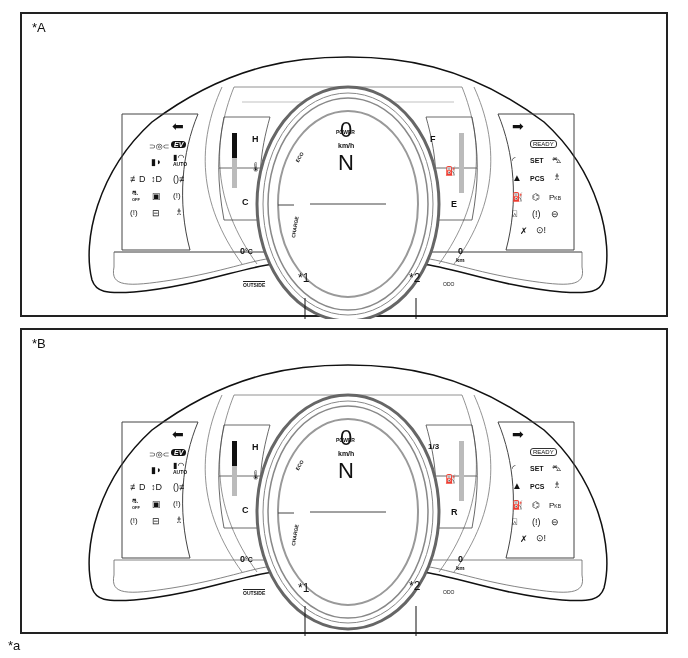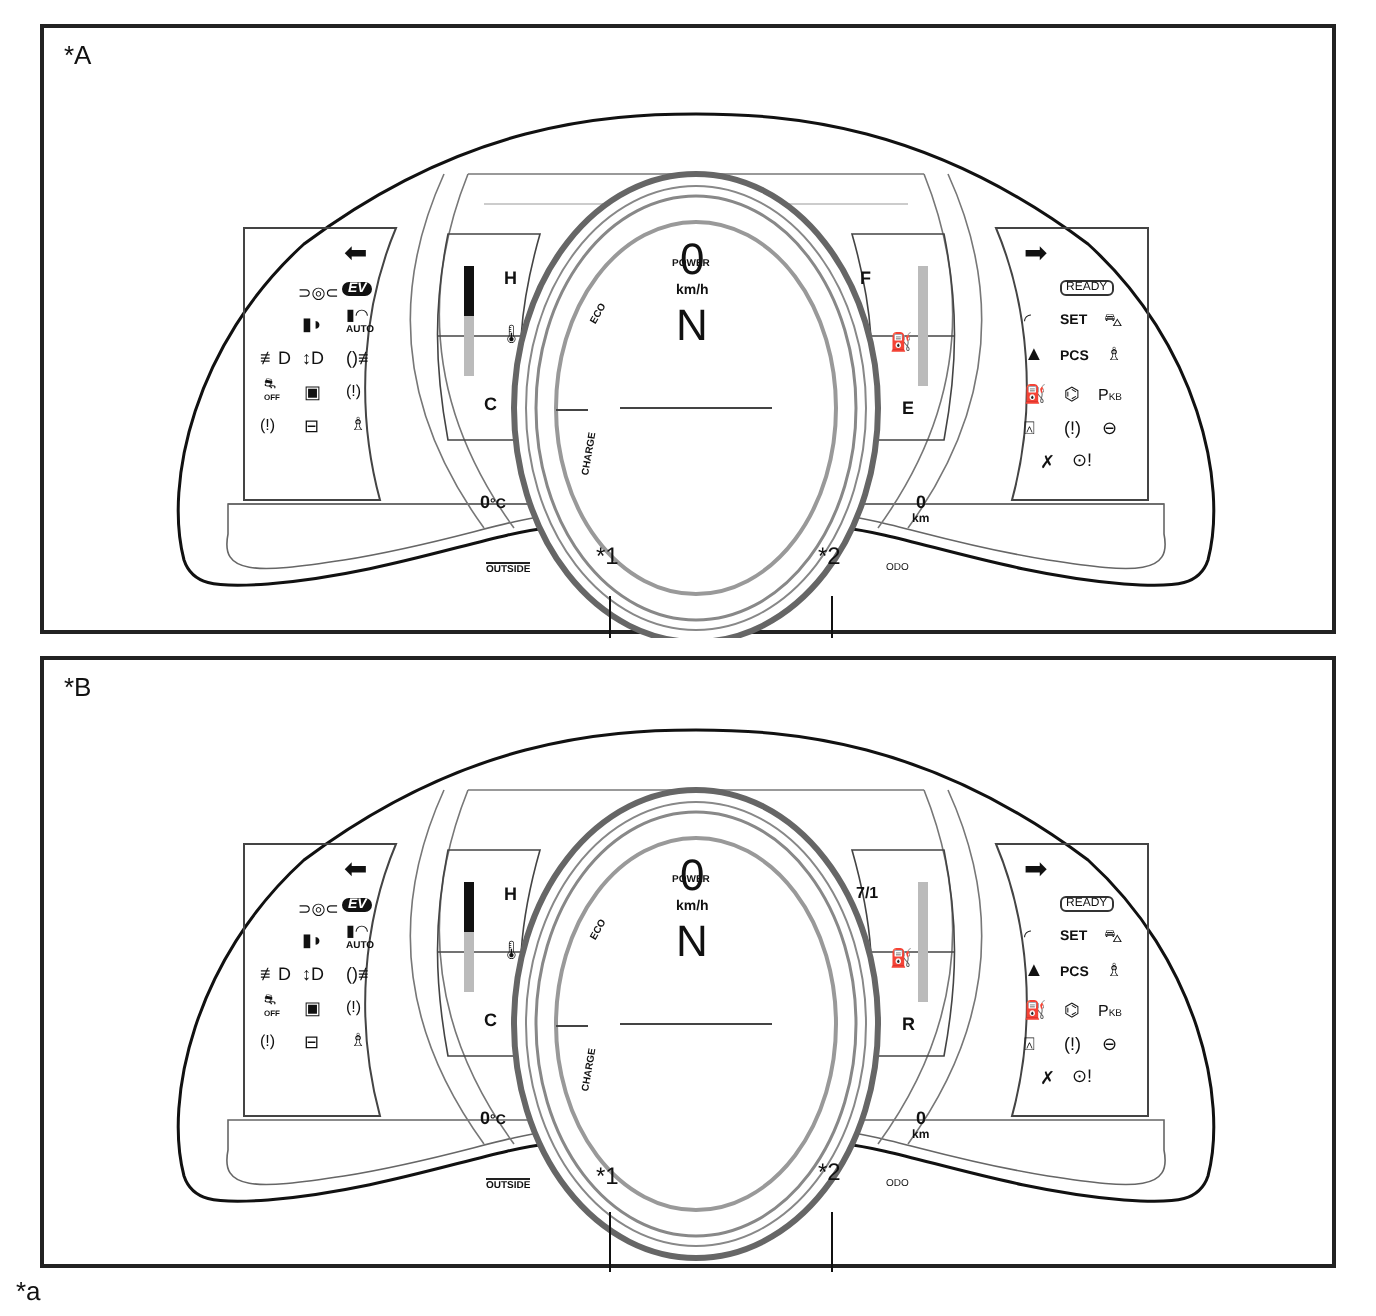--- a/index.html
+++ b/index.html
@@ -141,21 +141,21 @@
       <line x1="414" y1="296" x2="414" y2="380" stroke="#111" stroke-width="1"></line>
     </g>
   </svg>
 
   <span style="position:absolute;left:230px;top:112px;font-size:9px;font-weight:bold;">H</span>
   <span style="position:absolute;left:220px;top:175px;font-size:9px;font-weight:bold;">C</span>
   <span style="position:absolute;left:228px;top:140px;font-size:9px;">🌡</span>
   <span style="position:absolute;left:218px;top:224px;font-size:9px;font-weight:bold;"><span>0</span><span style="font-size:7px;">°C</span></span>
   <span style="position:absolute;left:221px;top:259px;font-size:5px;font-weight:bold;border-top:1px solid #222;">OUTSIDE</span>
 
-  <span style="position:absolute;left:406px;top:112px;font-size:8px;font-weight:bold;">7/1</span>
+  <span style="position:absolute;left:406px;top:112px;font-size:8px;font-weight:bold;">1/3</span>
   <span style="position:absolute;left:429px;top:177px;font-size:9px;font-weight:bold;">R</span>
   <span style="position:absolute;left:423px;top:144px;font-size:9px;">⛽</span>
   <span style="position:absolute;left:436px;top:224px;font-size:9px;font-weight:bold;">0</span>
   <span style="position:absolute;left:434px;top:235px;font-size:6px;font-weight:bold;">km</span>
   <span style="position:absolute;left:421px;top:259px;font-size:5px;">ODO</span>
 
   <span style="position:absolute;left:314px;top:107px;font-size:5px;font-weight:bold;">POWER</span>
   <span style="position:absolute;left:272px;top:132px;font-size:5px;font-weight:bold;transform:rotate(-60deg);">ECO</span>
   <span style="position:absolute;left:262px;top:202px;font-size:5px;font-weight:bold;transform:rotate(-80deg);">CHARGE</span>
   <span style="position:absolute;left:318px;top:95px;font-size:22px;">0</span>

